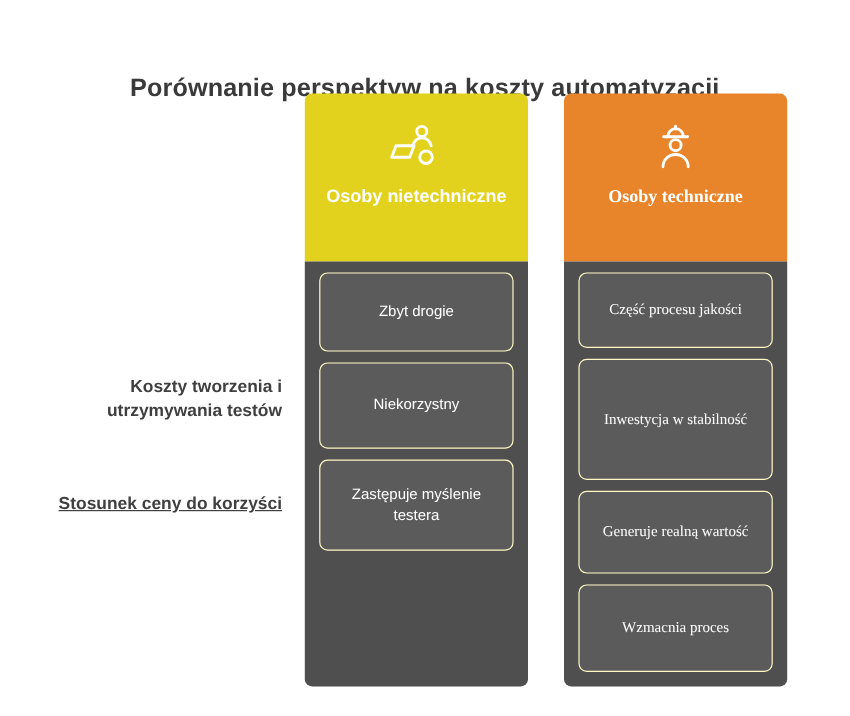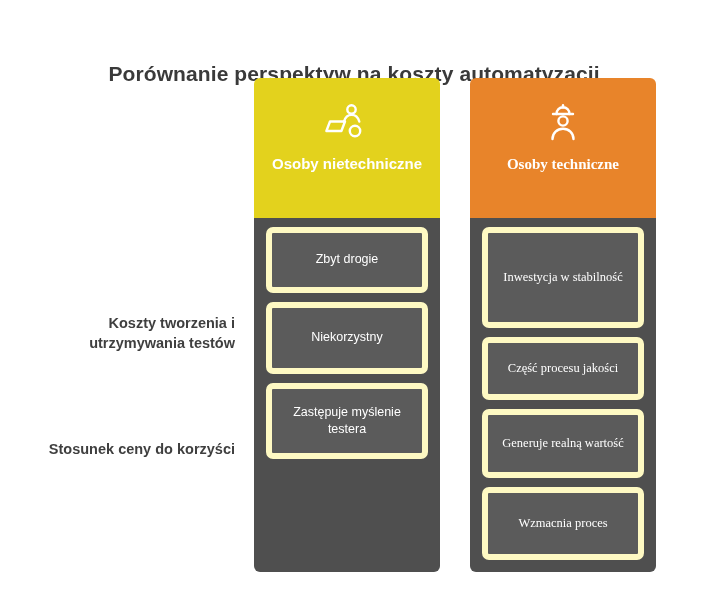--- a/index.html
+++ b/index.html
@@ -71,21 +71,21 @@
     padding: 9px 12px 12px 12px;
     box-sizing: border-box;
     width: 186px;
     height: 354px;
     display: flex;
     flex-direction: column;
     gap: 9px;
   }
   .cell {
     background: #5b5b5b;
-    border: 6px solid #fef9c3;
+    border: 1px solid #fef9c3;
     border-radius: 7px;
     color: #ffffff;
     font-size: 12.5px;
     line-height: 1.4;
     display: flex;
     align-items: center;
     justify-content: center;
     text-align: center;
     padding: 4px 8px;
     box-sizing: border-box;
@@ -101,21 +101,21 @@
     left: 30px;
     width: 205px;
     text-align: right;
     font-size: 14.5px;
     font-weight: bold;
     color: #3f3f3f;
     line-height: 1.35;
   }
   .rl-0 { top: 248px; }
   .rl-1 { top: 314px; }
-  .rl-2 { top: 440px; }
+  .rl-2 { top: 411px; text-decoration: underline; }
   .rl-3 { top: 505px; }
 </style>
 </head>
 <body>
 
 <div class="page">
 
   <div class="title">Porównanie perspektyw na koszty automatyzacji</div>
 
   <div class="row-label rl-1">Koszty tworzenia i utrzymywania testów</div>
@@ -147,20 +147,20 @@
           <path d="M13 13h20"></path>
           <path d="M16.5 13c0-4 2.9-6.8 6.5-6.8S29.5 9 29.5 13"></path>
           <path d="M23 4.2v2.3"></path>
           <circle cx="23" cy="20" r="4.6"></circle>
           <path d="M12.5 38c0-6 4.7-10.2 10.5-10.2S33.5 32 33.5 38"></path>
         </svg>
       </div>
       <div class="head-label">Osoby techniczne</div>
     </div>
     <div class="col-body">
+      <div class="cell h-60">Część procesu jakości</div>
       <div class="cell h-100">Inwestycja w stabilność</div>
-      <div class="cell h-60">Część procesu jakości</div>
       <div class="cell h-70">Generuje realną wartość</div>
       <div class="cell h-74">Wzmacnia proces</div>
     </div>
   </div>
 
 </div>
 
 </body></html>

